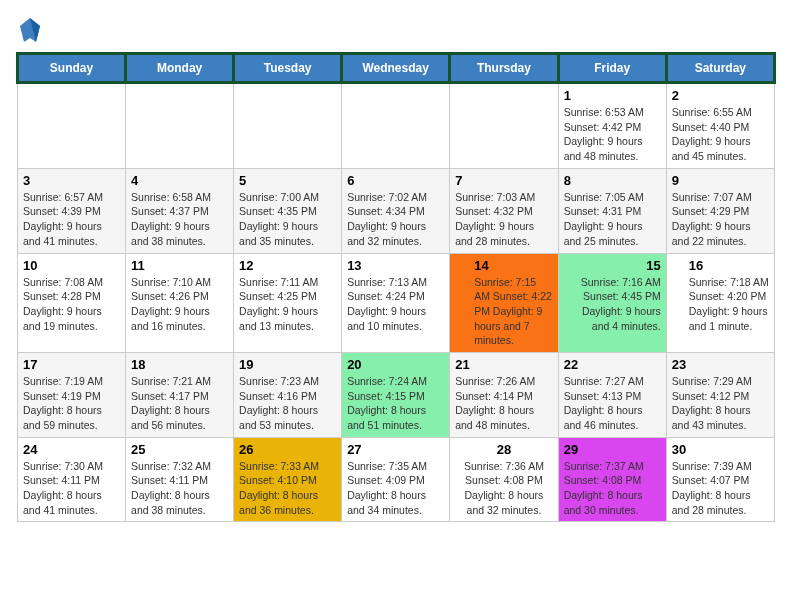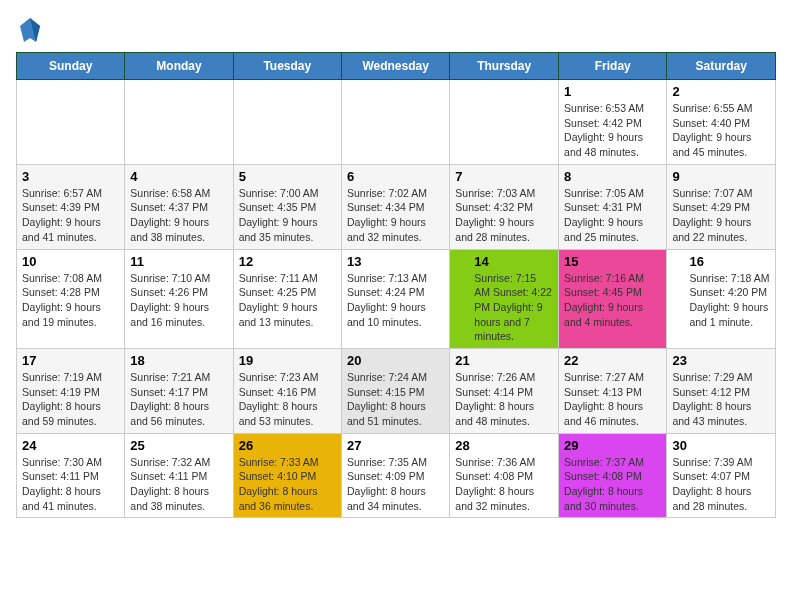--- a/index.html
+++ b/index.html
@@ -54,21 +54,21 @@
       margin-top: 8px;
       font-size: 11px;
     }
     .calendar thead th {
       background: #3d7fc1;
       color: #fff;
       text-align: center;
       padding: 6px 4px;
       font-size: 12px;
       font-weight: bold;
-      border: 1px solid #14532d;
+      border: 3px solid #14532d;
     }
     .calendar tbody td {
       border: 1px solid #ccc;
       vertical-align: top;
       padding: 4px 5px;
       min-width: 100px;
       min-height: 70px;
       background: #fff;
     }
     .calendar tbody tr:nth-child(odd) td {
@@ -205,27 +205,27 @@
           <div class="day-info">Sunrise: 7:11 AM
 Sunset: 4:25 PM
 Daylight: 9 hours and 13 minutes.</div>
         </td>
         <td style="background: rgb(255, 255, 255);">
           <div class="day-number">13</div>
           <div class="day-info">Sunrise: 7:13 AM
 Sunset: 4:24 PM
 Daylight: 9 hours and 10 minutes.</div>
         </td>
-        <td style="background: #84cc16; padding-left: 24px;">
+        <td style="background: #f97316; padding-left: 24px;">
           <div class="day-number">14</div>
           <div class="day-info">Sunrise: 7:15 AM
 Sunset: 4:22 PM
 Daylight: 9 hours and 7 minutes.</div>
         </td>
-        <td style="background: #ec4899;">
+        <td style="background: #86efac; text-align: right;">
           <div class="day-number">15</div>
           <div class="day-info">Sunrise: 7:16 AM
 Sunset: 4:45 PM
 Daylight: 9 hours and 4 minutes.</div>
         </td>
         <td style="background: rgb(255, 255, 255); padding-left: 22px;">
           <div class="day-number">16</div>
           <div class="day-info">Sunrise: 7:18 AM
 Sunset: 4:20 PM
 Daylight: 9 hours and 1 minute.</div>
@@ -243,21 +243,21 @@
           <div class="day-info">Sunrise: 7:21 AM
 Sunset: 4:17 PM
 Daylight: 8 hours and 56 minutes.</div>
         </td>
         <td style="background: rgb(245, 245, 245);">
           <div class="day-number">19</div>
           <div class="day-info">Sunrise: 7:23 AM
 Sunset: 4:16 PM
 Daylight: 8 hours and 53 minutes.</div>
         </td>
-        <td style="background: #e5e5e5;">
+        <td style="background: #86efac;">
           <div class="day-number">20</div>
           <div class="day-info">Sunrise: 7:24 AM
 Sunset: 4:15 PM
 Daylight: 8 hours and 51 minutes.</div>
         </td>
         <td style="background: rgb(245, 245, 245);">
           <div class="day-number">21</div>
           <div class="day-info">Sunrise: 7:26 AM
 Sunset: 4:14 PM
 Daylight: 8 hours and 48 minutes.</div>
@@ -293,21 +293,21 @@
           <div class="day-info">Sunrise: 7:33 AM
 Sunset: 4:10 PM
 Daylight: 8 hours and 36 minutes.</div>
         </td>
         <td style="background: rgb(255, 255, 255);">
           <div class="day-number">27</div>
           <div class="day-info">Sunrise: 7:35 AM
 Sunset: 4:09 PM
 Daylight: 8 hours and 34 minutes.</div>
         </td>
-        <td style="background: rgb(255, 255, 255);">
+        <td style="background: rgb(255, 255, 255); text-align: center;">
           <div class="day-number">28</div>
           <div class="day-info">Sunrise: 7:36 AM
 Sunset: 4:08 PM
 Daylight: 8 hours and 32 minutes.</div>
         </td>
         <td style="background: #d946ef;">
           <div class="day-number">29</div>
           <div class="day-info">Sunrise: 7:37 AM
 Sunset: 4:08 PM
 Daylight: 8 hours and 30 minutes.</div>

